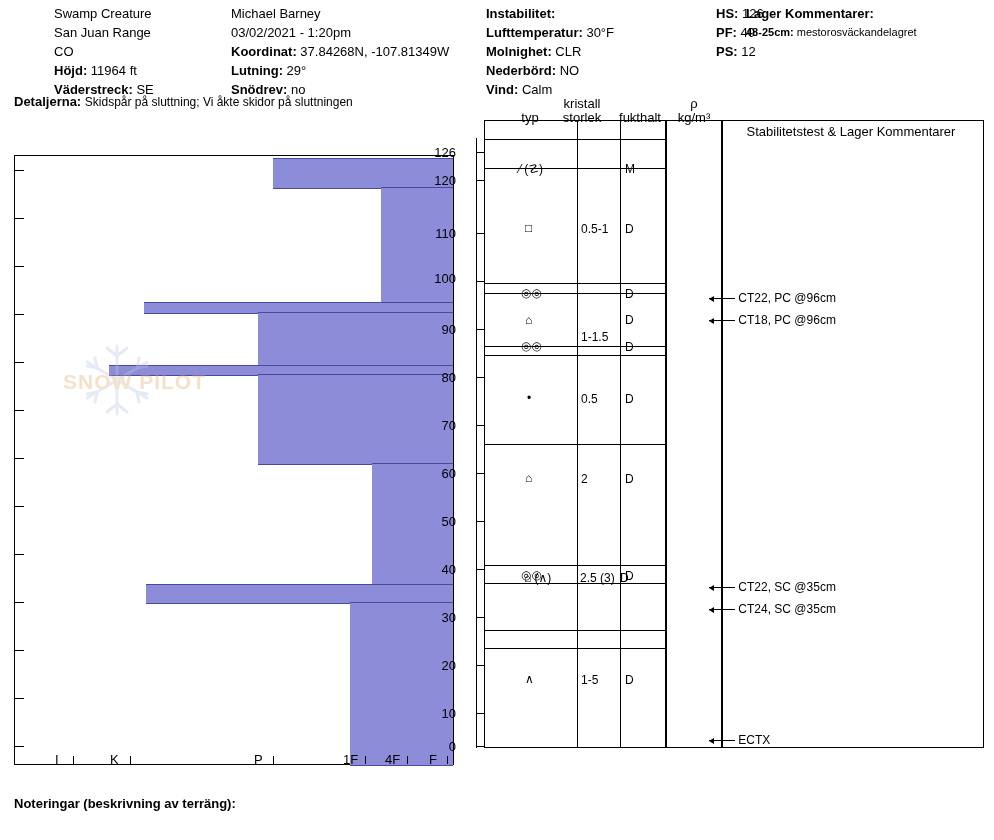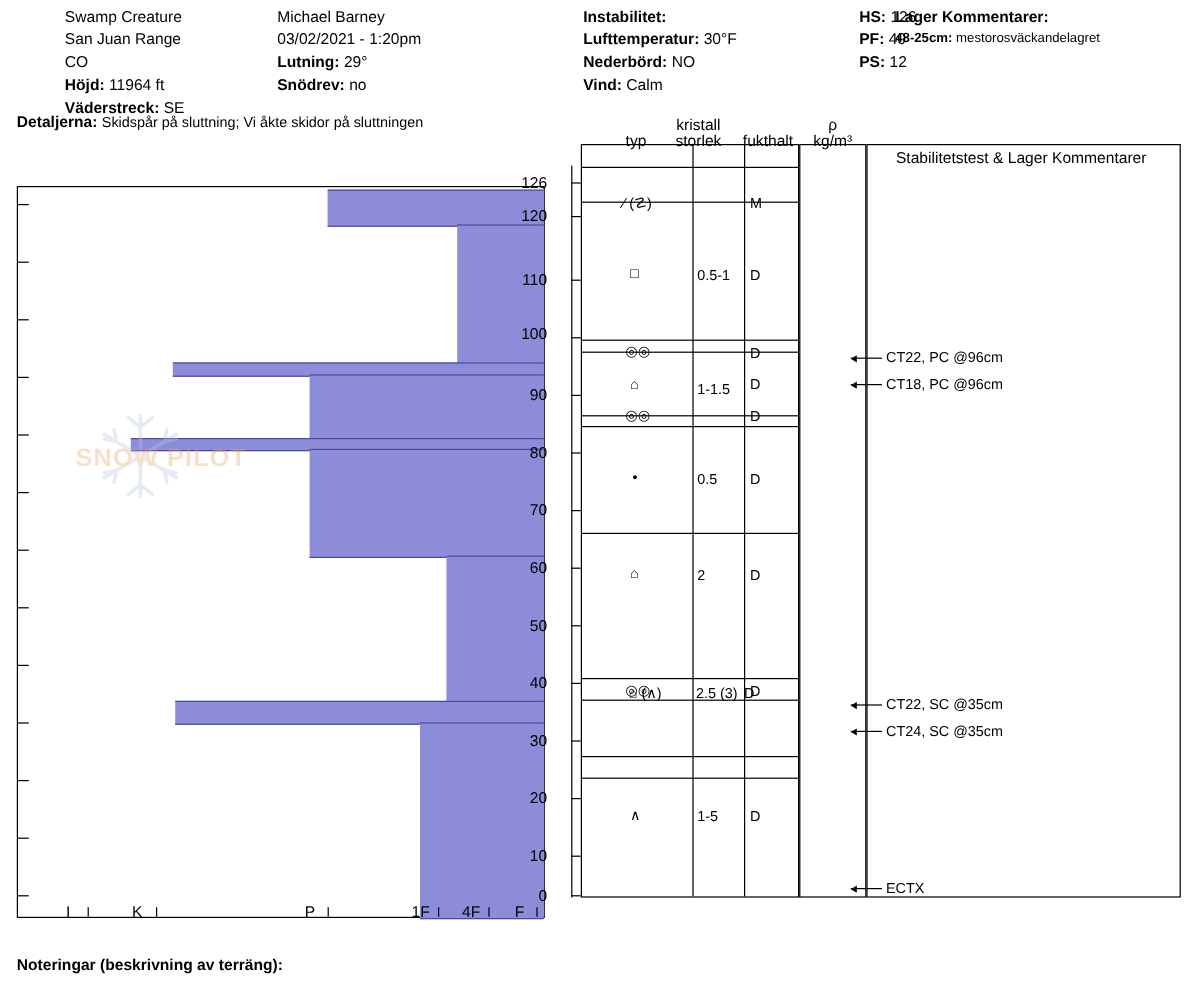--- a/index.html
+++ b/index.html
@@ -79,27 +79,29 @@
     <div class="hrow"><span class="val">Swamp Creature</span></div>
     <div class="hrow"><span class="val">San Juan Range</span></div>
     <div class="hrow"><span class="val">CO</span></div>
     <div class="hrow"><span class="lbl">Höjd:</span> <span class="val">11964 ft</span></div>
     <div class="hrow"><span class="lbl">Väderstreck:</span> <span class="val">SE</span></div>
   </div>
 
   <div class="hcol" id="col2">
     <div class="hrow"><span class="val">Michael Barney</span></div>
     <div class="hrow"><span class="val">03/02/2021 - 1:20pm</span></div>
+    <div class="hrow"><span class="lbl">Koordinat:</span> <span class="val">37.84268N, -107.81349W</span></div>
     <div class="hrow"><span class="lbl">Lutning:</span> <span class="val">29°</span></div>
     <div class="hrow"><span class="lbl">Snödrev:</span> <span class="val">no</span></div>
   </div>
 
   <div class="hcol" id="col3">
     <div class="hrow"><span class="lbl">Instabilitet:</span> <span class="val"></span></div>
     <div class="hrow"><span class="lbl">Lufttemperatur:</span> <span class="val">30°F</span></div>
+    <div class="hrow"><span class="lbl">Molnighet:</span> <span class="val">CLR</span></div>
     <div class="hrow"><span class="lbl">Nederbörd:</span> <span class="val">NO</span></div>
     <div class="hrow"><span class="lbl">Vind:</span> <span class="val">Calm</span></div>
   </div>
 
   <div class="hcol" id="col4">
     <div class="hrow"><span class="lbl">HS:</span> <span class="val">126</span></div>
     <div class="hrow"><span class="lbl">PF:</span> <span class="val">40</span></div>
     <div class="hrow"><span class="lbl">PS:</span> <span class="val">12</span></div>
   </div>
 
@@ -248,21 +250,21 @@
   <div class="gcell" style="left:140px;top:41px;">M</div>
 
   <div class="gcell" style="left:40px;top:100px;">□</div>
   <div class="gcell" style="left:96px;top:101px;">0.5-1</div>
   <div class="gcell" style="left:140px;top:101px;">D</div>
 
   <div class="gcell" style="left:36px;top:165px;">◎◎</div>
   <div class="gcell" style="left:140px;top:166px;">D</div>
 
   <div class="gcell" style="left:40px;top:192px;">⌂</div>
-  <div class="gcell" style="left:96px;top:196px;">1-1.5</div>
+  <div class="gcell" style="left:96px;top:209px;">1-1.5</div>
   <div class="gcell" style="left:140px;top:192px;">D</div>
 
   <div class="gcell" style="left:36px;top:218px;">◎◎</div>
   <div class="gcell" style="left:140px;top:219px;">D</div>
 
   <div class="gcell" style="left:42px;top:270px;">•</div>
   <div class="gcell" style="left:96px;top:271px;">0.5</div>
   <div class="gcell" style="left:140px;top:271px;">D</div>
 
   <div class="gcell" style="left:40px;top:350px;">⌂</div>

